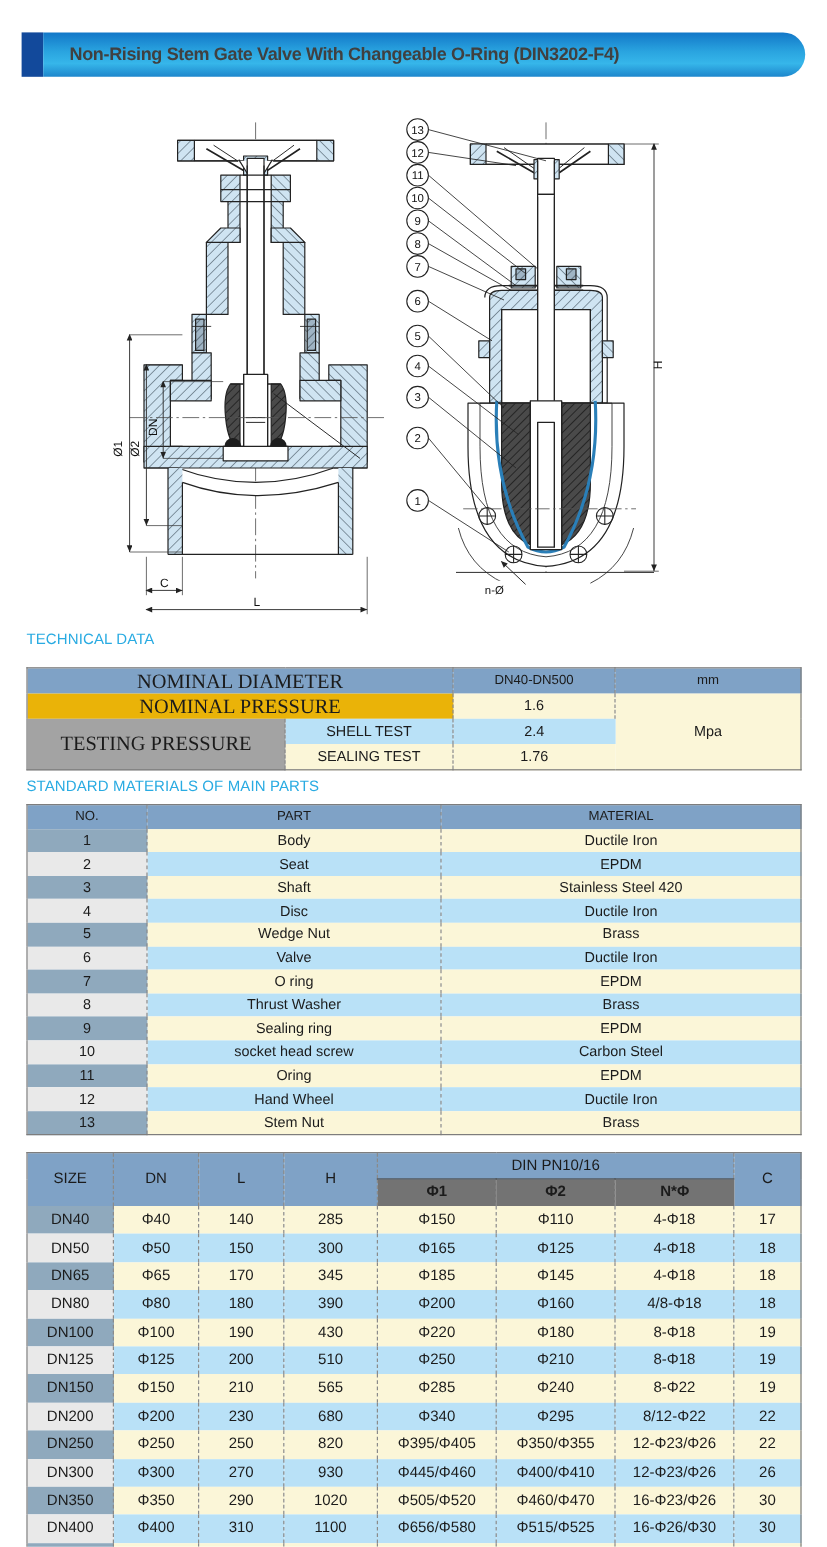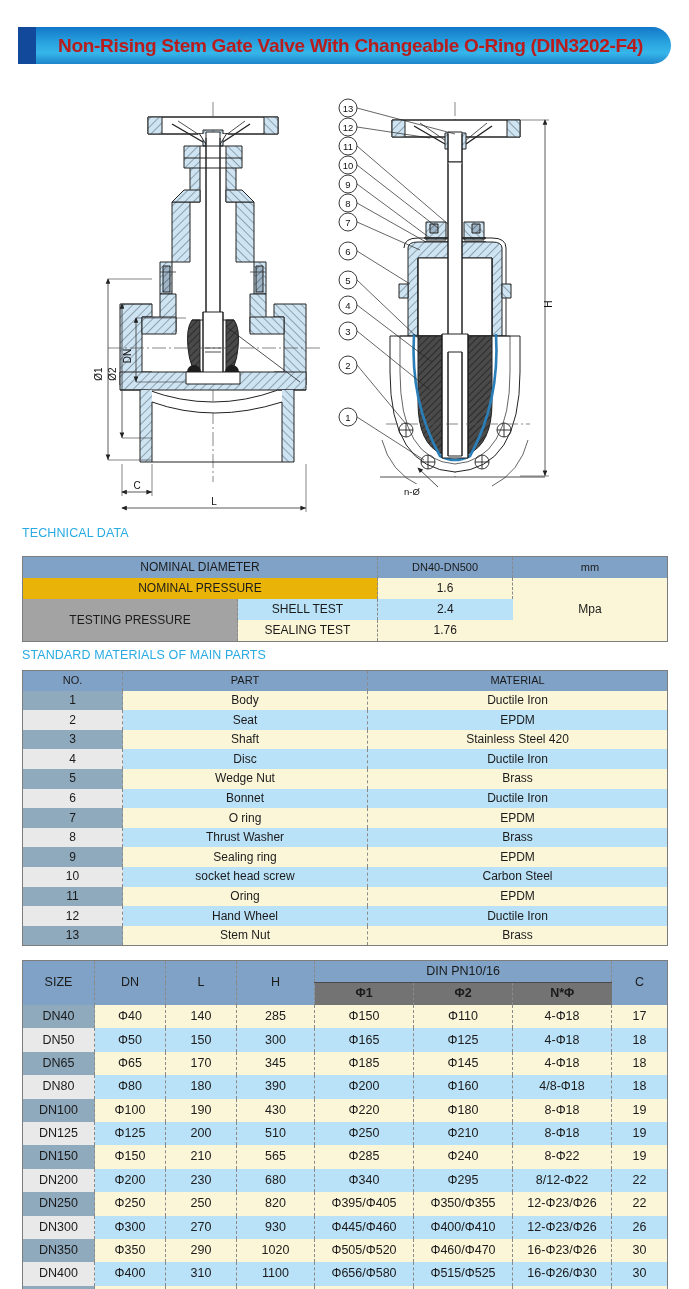--- a/index.html
+++ b/index.html
@@ -14,21 +14,21 @@
   .banner-accent{
     position:absolute;left:0;top:0;width:18px;height:37px;background:#12499b;
   }
   .banner-body{
     position:absolute;left:18px;top:0;width:635px;height:37px;
     background:linear-gradient(180deg,#1277c8 0%,#29a3df 42%,#36b6ea 70%,#1d86cc 100%);
     border-radius:0 26px 26px 0;
   }
   .banner-text{
     position:absolute;left:40px;top:0;height:37px;line-height:37px;
-    font-size:19px;font-weight:bold;color:#b91c1c;letter-spacing:-0.3px;
+    font-size:15px;font-weight:bold;color:#404040;letter-spacing:-0.3px;
     white-space:nowrap;
   }
 
   
   .drawing{position:absolute;left:0;top:72px;width:689px;height:440px;}
   .drawing svg{display:block;}
 
   
   .sec-head{
     position:absolute;left:22px;font-size:12.5px;color:#29abe2;
@@ -52,21 +52,21 @@
   .cream{background:#fbf6d8;}
   .lblue{background:#b9e1f7;margin-top:32px;}
   .steel{background:#8fa9bd;}
   .gray{background:#e9e9e9;}
   .graylt{background:#a3a3a3;}
   .bluegray{background:#eab308;margin-top:25px;}
 
   
   #tbl-tech{left:22px;top:556px;width:645px;}
   #tbl-tech td{height:21px;}
-  #tbl-tech .lbl{font-size:12px;}
+  #tbl-tech .lbl{font-size:17px;font-family:Liberation Serif, serif;}
 
   
   #tbl-mat{left:22px;top:670px;width:645px;}
   #tbl-mat td,#tbl-mat th{height:19.6px;}
 
   
   #tbl-dim{left:22px;top:960px;width:645px;}
   #tbl-dim td,#tbl-dim th{height:23.4px;font-size:12.5px;}
   #tbl-dim .hdr-top{height:21px;}
   #tbl-dim .hdr-bot{height:22px;}
@@ -419,21 +419,21 @@
         <td class="lblue">Disc</td>
         <td class="lblue">Ductile Iron</td>
       </tr>
       <tr>
         <td class="steel">5</td>
         <td class="cream">Wedge Nut</td>
         <td class="cream">Brass</td>
       </tr>
       <tr>
         <td class="gray">6</td>
-        <td class="lblue">Bonnet</td>
+        <td class="lblue">Valve</td>
         <td class="lblue">Ductile Iron</td>
       </tr>
       <tr>
         <td class="steel">7</td>
         <td class="cream">O ring</td>
         <td class="cream">EPDM</td>
       </tr>
       <tr>
         <td class="gray">8</td>
         <td class="lblue">Thrust Washer</td>

